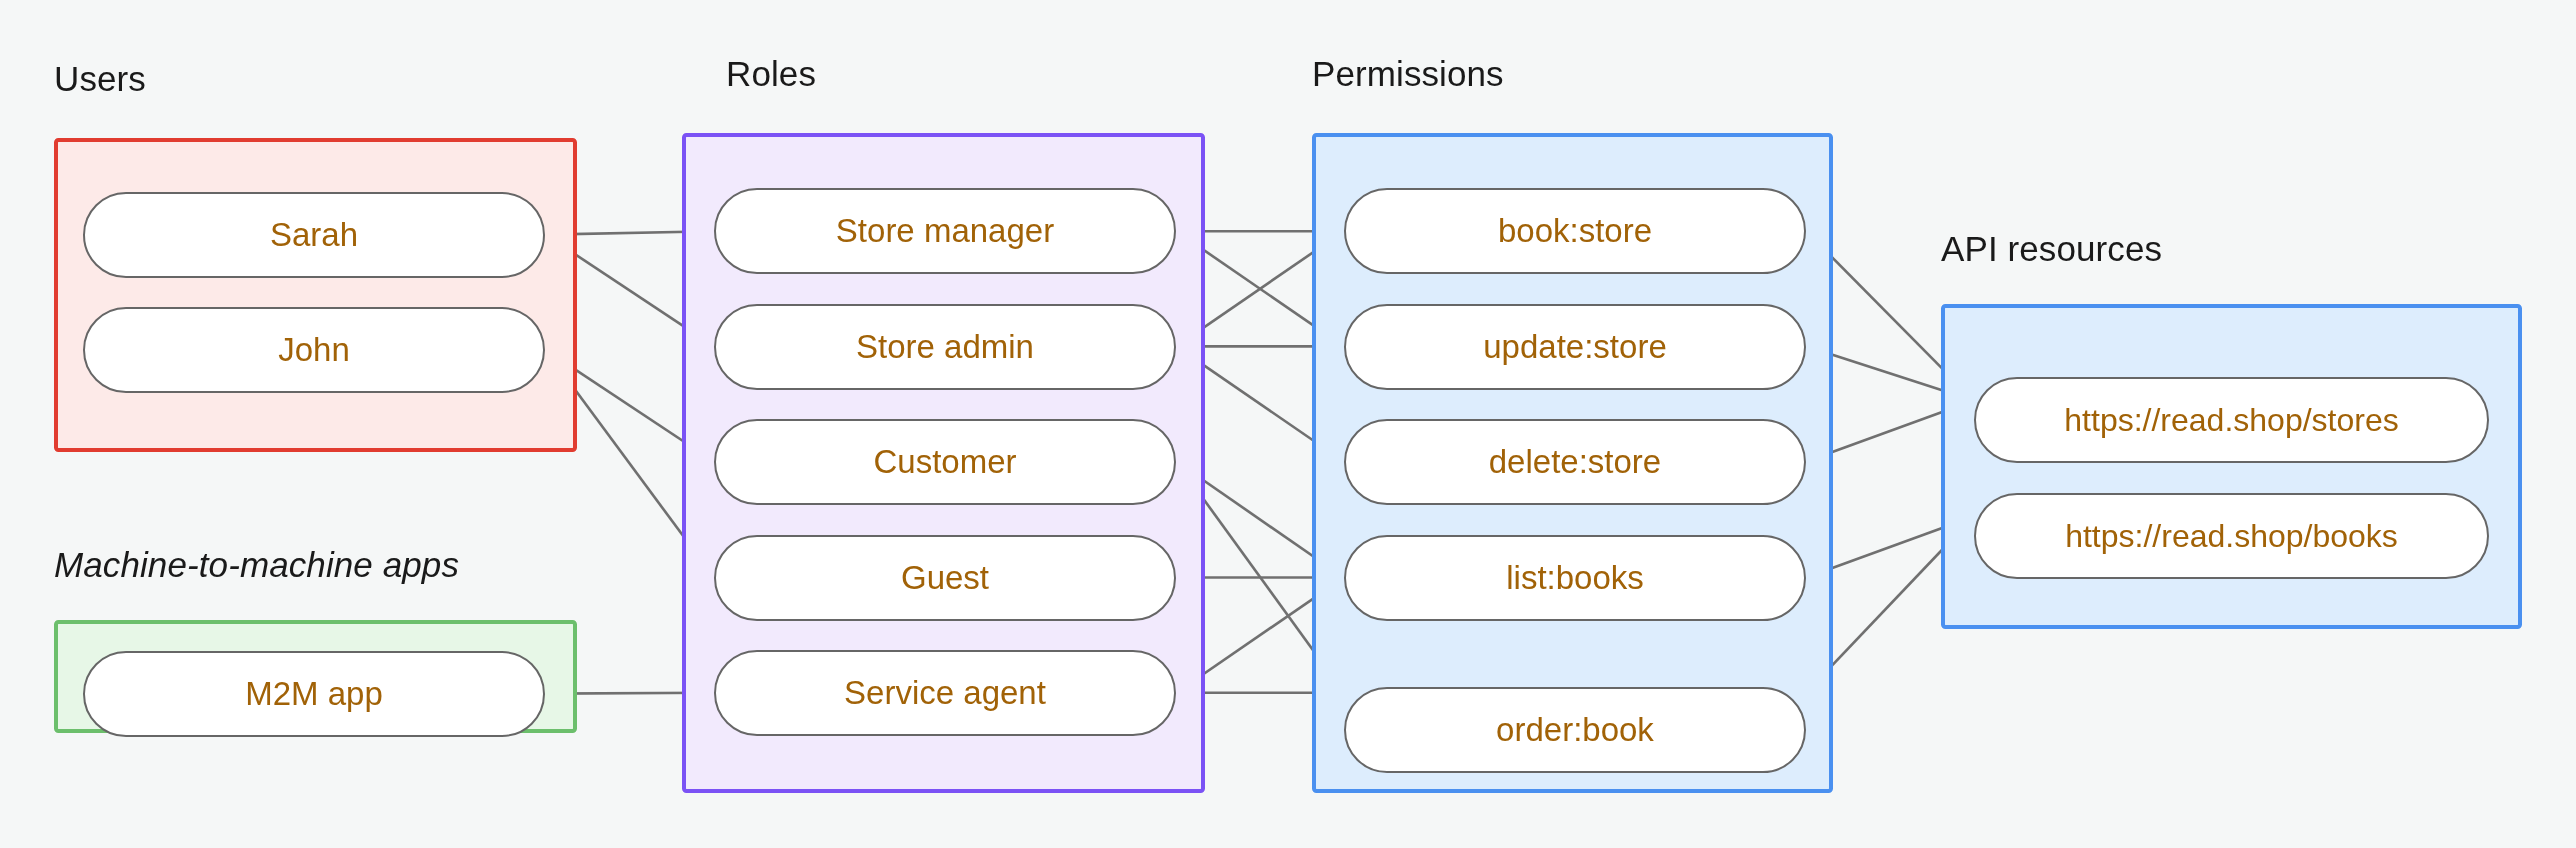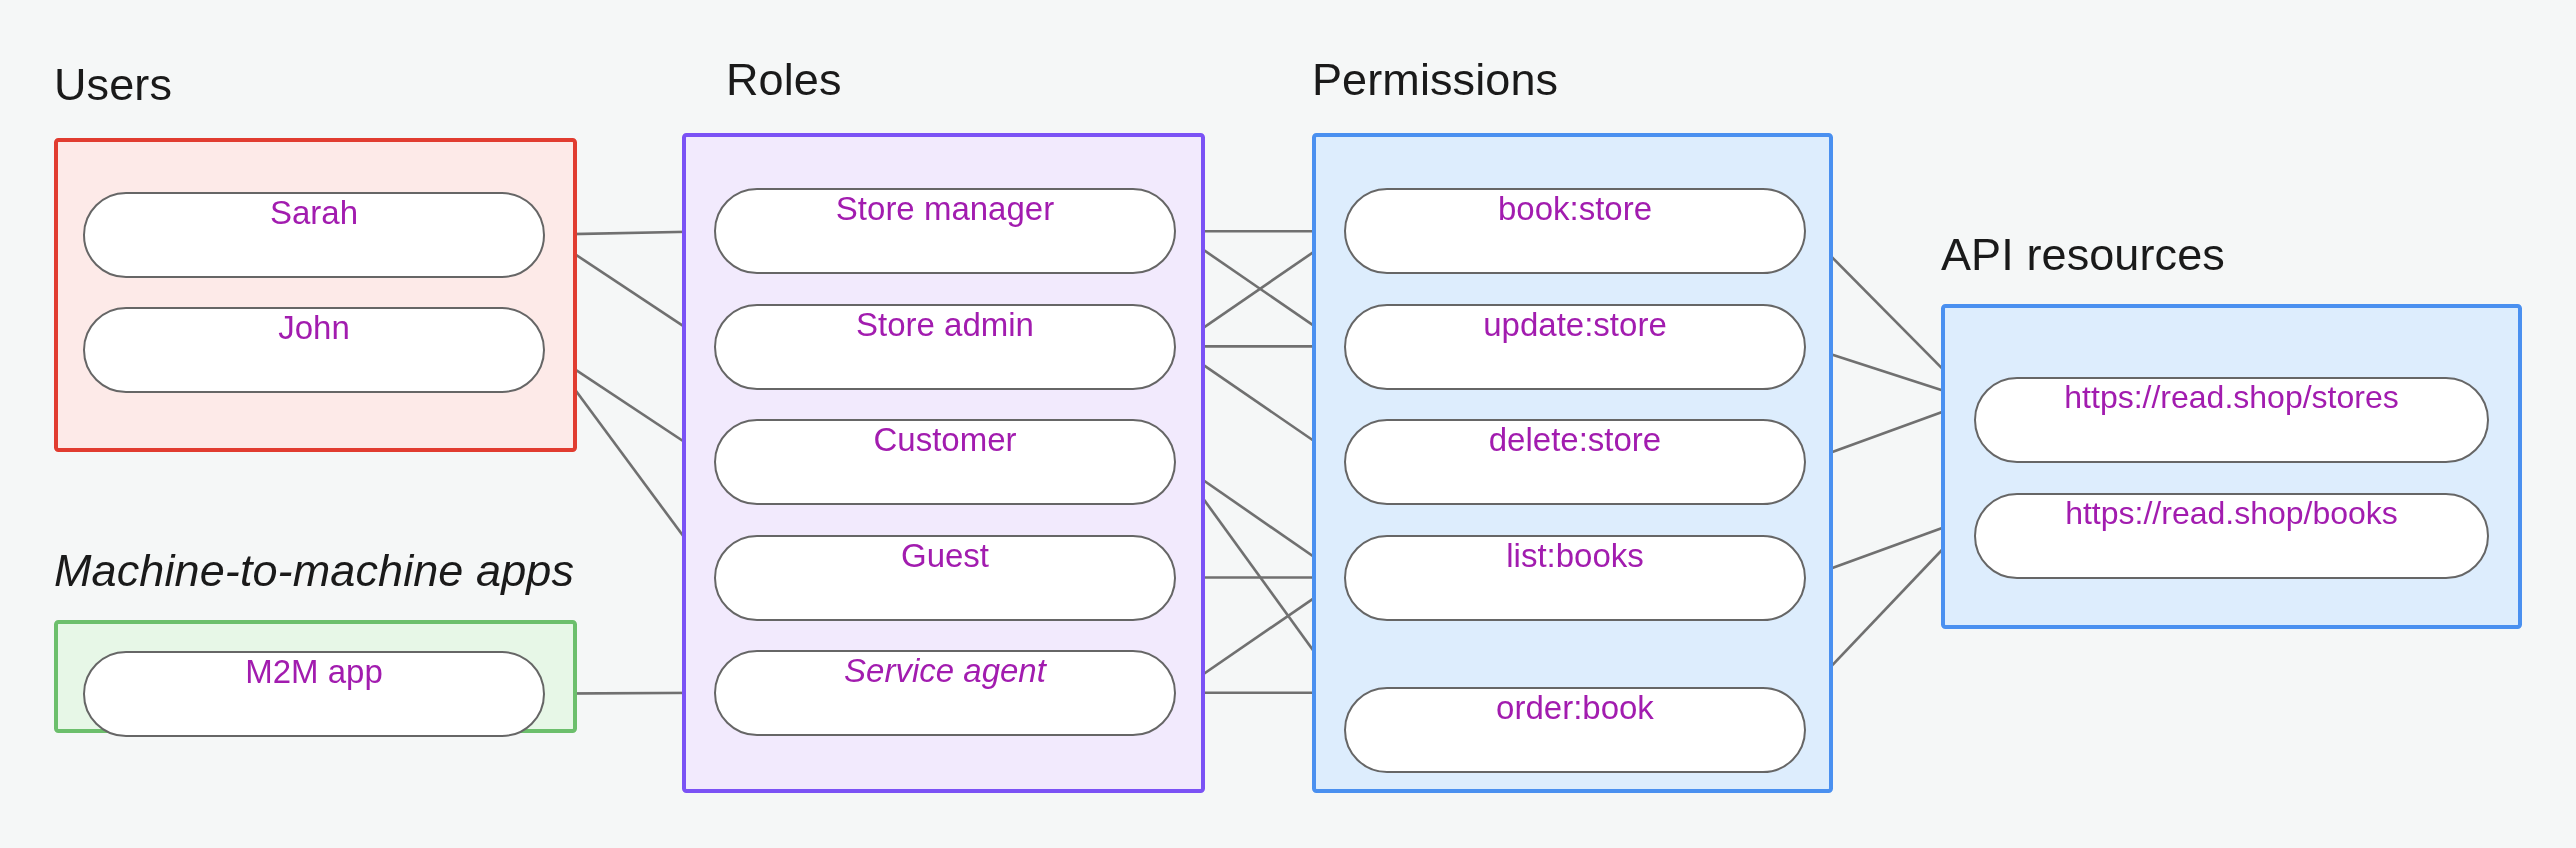--- a/index.html
+++ b/index.html
@@ -8,42 +8,43 @@
     background:#f5f7f7;
     font-family:"Liberation Sans","DejaVu Sans",sans-serif;
     overflow:hidden;
     position:relative;
   }
   #stage{position:absolute;left:0;top:0;width:2576px;height:848px;}
   svg.edges{position:absolute;left:0;top:0;width:2576px;height:848px;pointer-events:none;}
 
   .grp-label{
     position:absolute;
-    font-size:45px;
+    font-size:35px;
     color:#1a1a1a;
     white-space:nowrap;
     letter-spacing:0.1px;
   }
   .grp-box{
     position:absolute;
     border-width:4.4px;
     border-style:solid;
     border-radius:4.4px;
     box-sizing:border-box;
   }
   .pill{
     position:absolute;
     background:#ffffff;
     border:2.6px solid #666666;
     border-radius:872px;
     box-sizing:border-box;
     display:flex;
+    align-items:center;
     justify-content:center;
     font-size:33px;
-    color:#a21caf;
+    color:#a16207;
     white-space:nowrap;
   }
   .pill.url{font-size:32px;margin-top:19px;}
 </style>
 </head>
 <body>
 
 <div id="stage">
   <svg class="edges" viewBox="0 0 2952 972">
       <line x1="625" y1="269" x2="818" y2="265" stroke="#707070" stroke-width="3"></line>
@@ -108,21 +109,21 @@
       </div>
       <div class="pill" style="left: 714px; top: 304px; width: 462px; height: 86px; border-color: rgb(102, 102, 102); background: rgb(255, 255, 255);">
         <span>Store admin</span>
       </div>
       <div class="pill" style="left: 714px; top: 419px; width: 462px; height: 86px; border-color: rgb(102, 102, 102); background: rgb(255, 255, 255);">
         <span>Customer</span>
       </div>
       <div class="pill" style="left: 714px; top: 535px; width: 462px; height: 86px; border-color: rgb(102, 102, 102); background: rgb(255, 255, 255);">
         <span>Guest</span>
       </div>
-      <div class="pill" style="left: 714px; top: 650px; width: 462px; height: 86px; border-color: rgb(102, 102, 102); background: rgb(255, 255, 255); font-style: italic;">
+      <div class="pill" style="left: 714px; top: 650px; width: 462px; height: 86px; border-color: rgb(102, 102, 102); background: rgb(255, 255, 255);">
         <span>Service agent</span>
       </div>
       <div class="pill" style="left: 1344px; top: 188px; width: 462px; height: 86px; border-color: rgb(102, 102, 102); background: rgb(255, 255, 255);">
         <span>book:store</span>
       </div>
       <div class="pill" style="left: 1344px; top: 304px; width: 462px; height: 86px; border-color: rgb(102, 102, 102); background: rgb(255, 255, 255);">
         <span>update:store</span>
       </div>
       <div class="pill" style="left: 1344px; top: 419px; width: 462px; height: 86px; border-color: rgb(102, 102, 102); background: rgb(255, 255, 255);">
         <span>delete:store</span>

